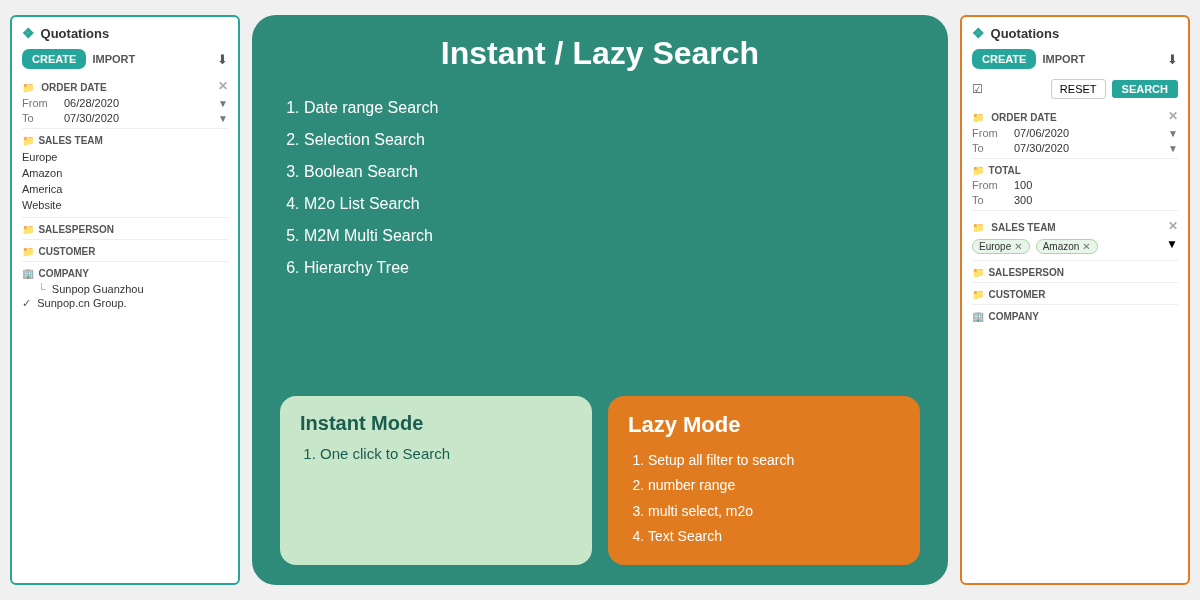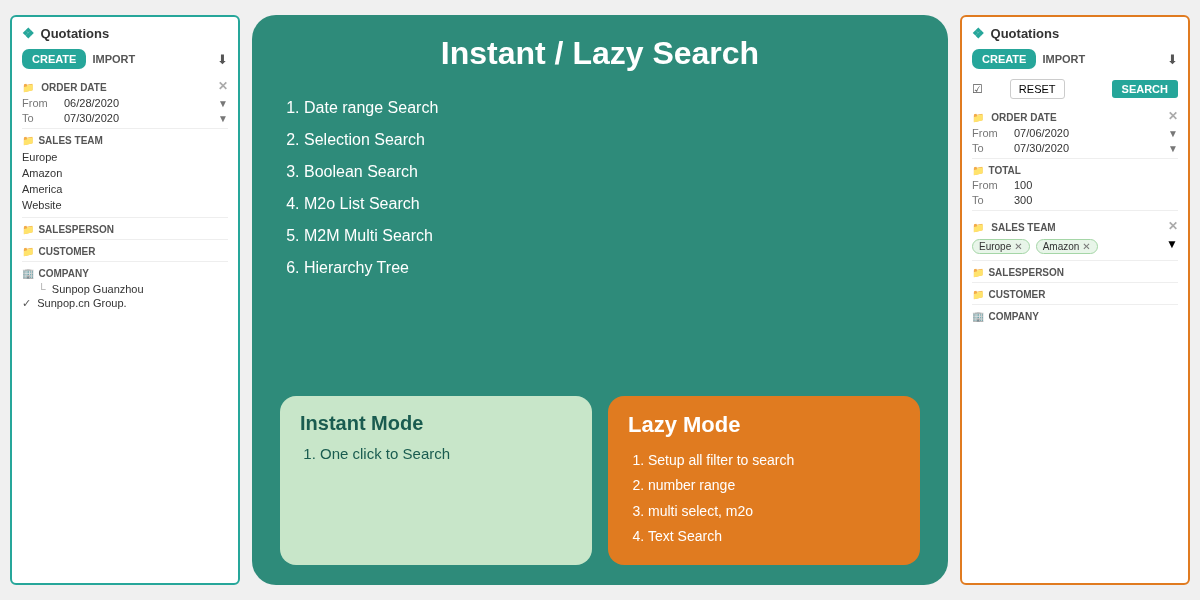--- a/index.html
+++ b/index.html
@@ -200,21 +200,20 @@
     }
     .btn-search {
       background: #26a69a;
       color: white;
       border: none;
       padding: 3px 10px;
       font-size: 11px;
       font-weight: bold;
       border-radius: 3px;
       cursor: pointer;
-      margin-left: 41px;
     }
 
     
     .center-panel {
       background: #2e8b7a;
       border-radius: 24px;
       flex: 1;
       min-height: 570px;
       padding: 20px 28px;
       display: flex;

